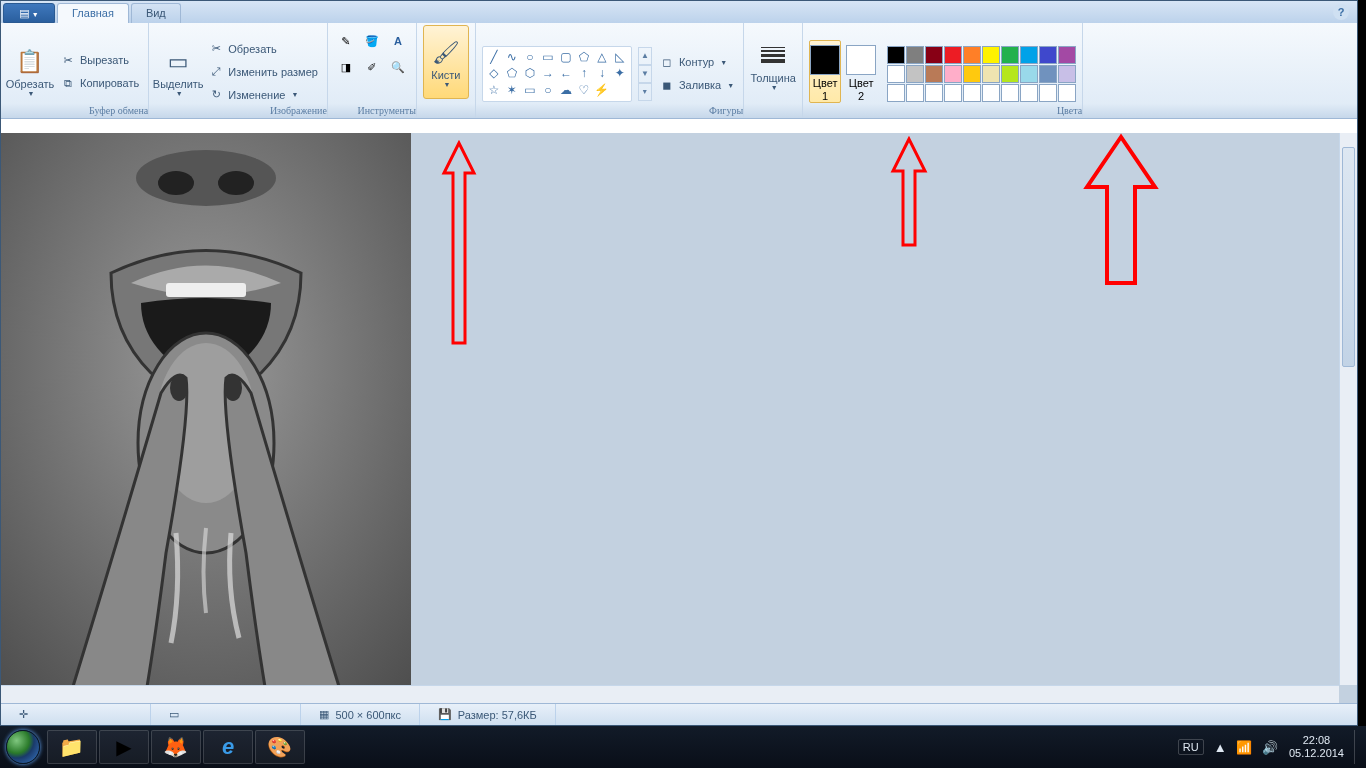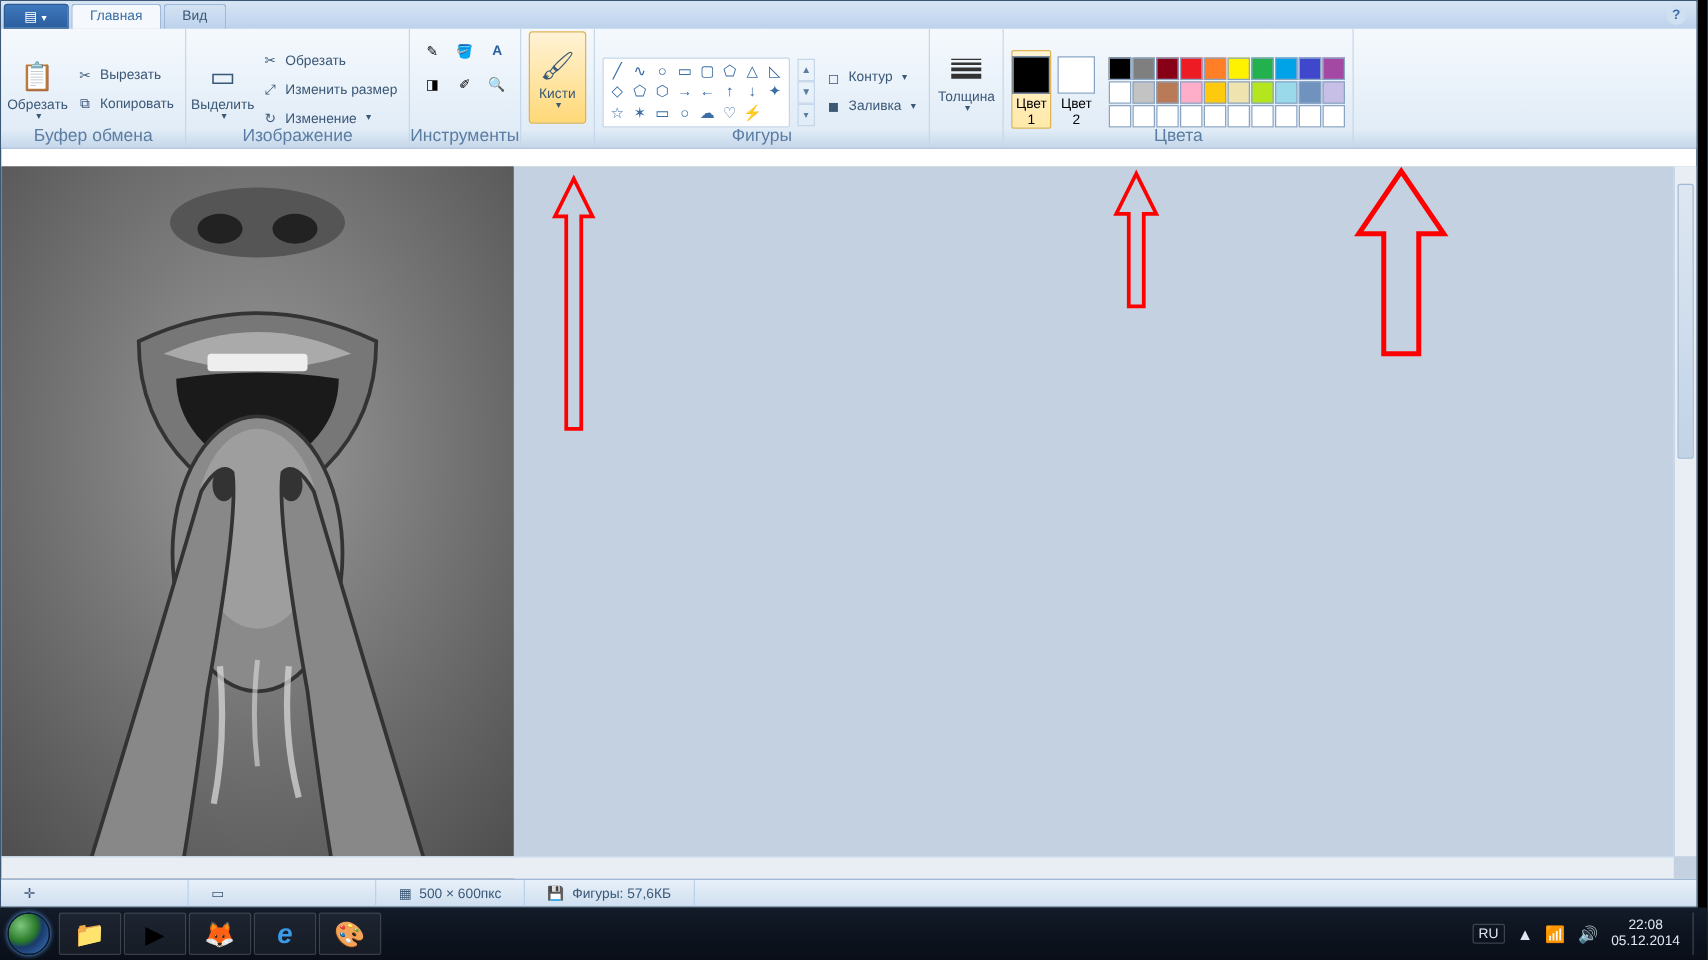--- a/index.html
+++ b/index.html
@@ -13,21 +13,21 @@
 .win-btn{width:30px;height:14px;border:1px solid #3b5877;border-top:none;display:flex;align-items:center;justify-content:center;color:#fff;font-weight:bold;font-size:10px;}
 .win-min,.win-max{background:linear-gradient(#9fb9d6,#6b8fb7);}
 .win-close{width:46px;background:linear-gradient(#e87a6b,#c8402e);}
 .tabstrip{height:22px;background:linear-gradient(#d7e5f5,#bcd2eb);display:flex;align-items:flex-end;padding-left:2px;position:relative;}
 .file-tab{width:52px;height:20px;background:linear-gradient(#3f78bd,#2a5f9e);border:1px solid #2a5a92;border-radius:3px 3px 0 0;display:flex;align-items:center;justify-content:center;color:#fff;}
 .tab{padding:3px 14px;height:20px;border:1px solid #9fb8d6;border-bottom:none;border-radius:3px 3px 0 0;margin-left:2px;color:#3b5877;cursor:default;}
 .tab.active{background:#f5f9fd;color:#3b6ea5;}
 .help-ic{position:absolute;right:8px;top:3px;width:16px;height:16px;border-radius:50%;background:#cfe0f2;color:#3b6ea5;display:flex;align-items:center;justify-content:center;font-weight:bold;}
 .ribbon{height:96px;background:linear-gradient(#f5f9fd,#e1ecf7 85%,#c6d7ea);border-bottom:1px solid #9fb8d6;display:flex;}
 .group{border-right:1px solid #c6d7ea;padding:2px 6px 0 6px;display:flex;flex-direction:column;align-items:center;position:relative;}
-.group-label{position:absolute;bottom:2px;left:0;right:0;text-align:center;color:#5b7da3;font-size:14px;}
+.group-label{position:absolute;bottom:2px;left:0;right:0;text-align:right;color:#5b7da3;font-size:10px;font-family:Liberation Serif, serif;}
 .big-btn{display:flex;flex-direction:column;align-items:center;justify-content:center;width:46px;height:74px;border:1px solid transparent;border-radius:3px;color:#3b5877;}
 .big-btn:hover,.big-btn.hl{background:linear-gradient(#fff3d6,#ffd978);border-color:#e0b551;}
 .big-ic{width:32px;height:32px;display:flex;align-items:center;justify-content:center;font-size:22px;}
 .small-row{display:flex;flex-direction:column;gap:1px;align-items:flex-start;margin-left:4px;}
 .small-btn{display:flex;align-items:center;gap:4px;color:#3b5877;padding:1px 3px;height:22px;}
 .small-ic{width:16px;height:16px;display:inline-flex;align-items:center;justify-content:center;}
 .tool-grid{display:grid;grid-template-columns:repeat(3,24px);grid-template-rows:repeat(2,24px);gap:2px;margin-top:4px;}
 .tool{width:24px;height:24px;border:1px solid transparent;border-radius:2px;display:flex;align-items:center;justify-content:center;}
 .shape-box{width:150px;height:56px;border:1px solid #c6d7ea;background:#fff;margin-top:4px;display:grid;grid-template-columns:repeat(8,1fr);grid-template-rows:repeat(3,1fr);padding:2px;border-radius:2px;}
 .shape{display:flex;align-items:center;justify-content:center;color:#3b6ea5;font-size:12px;}
@@ -304,21 +304,21 @@
       </div>
     <div class="sb-cell" style="width:150px">
         <span>▭</span>
       </div>
     <div class="sb-cell">
         <span>▦</span>
         <span>500 × 600пкс</span>
       </div>
     <div class="sb-cell">
         <span>💾</span>
-        <span>Фигуры: 57,6КБ</span>
+        <span>Размер: 57,6КБ</span>
       </div>
     <div class="sb-spacer"></div>
   </div>
 
 </div>
 
 <div class="taskbar">
   <div class="start">
       <div class="start-orb"></div>
     </div>

